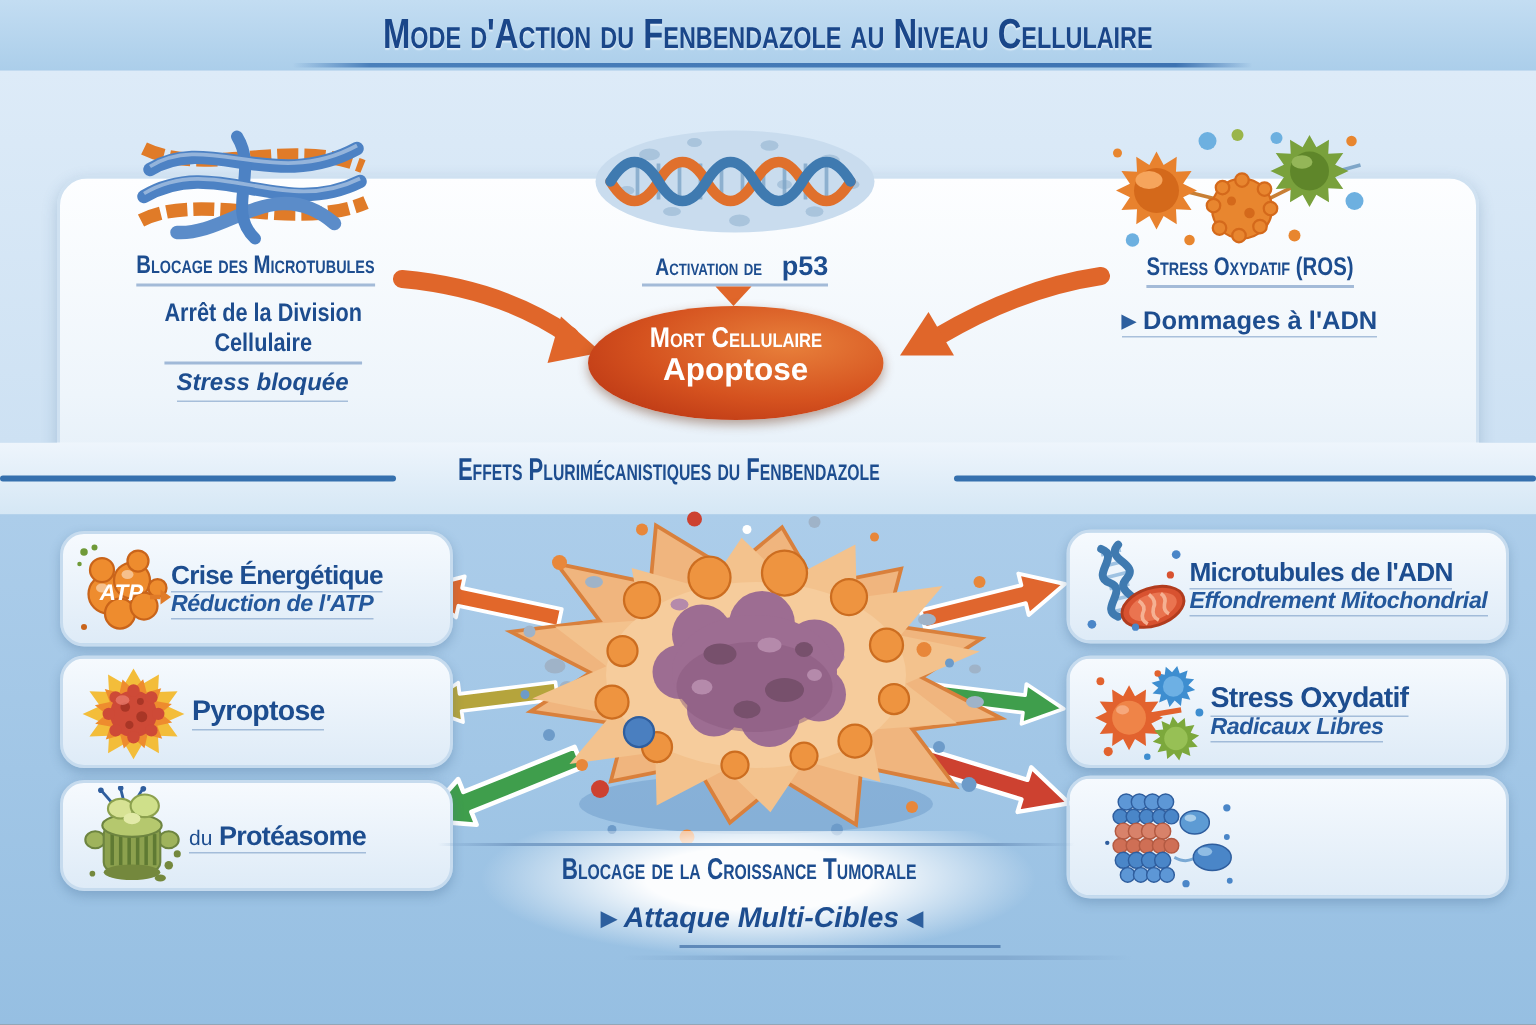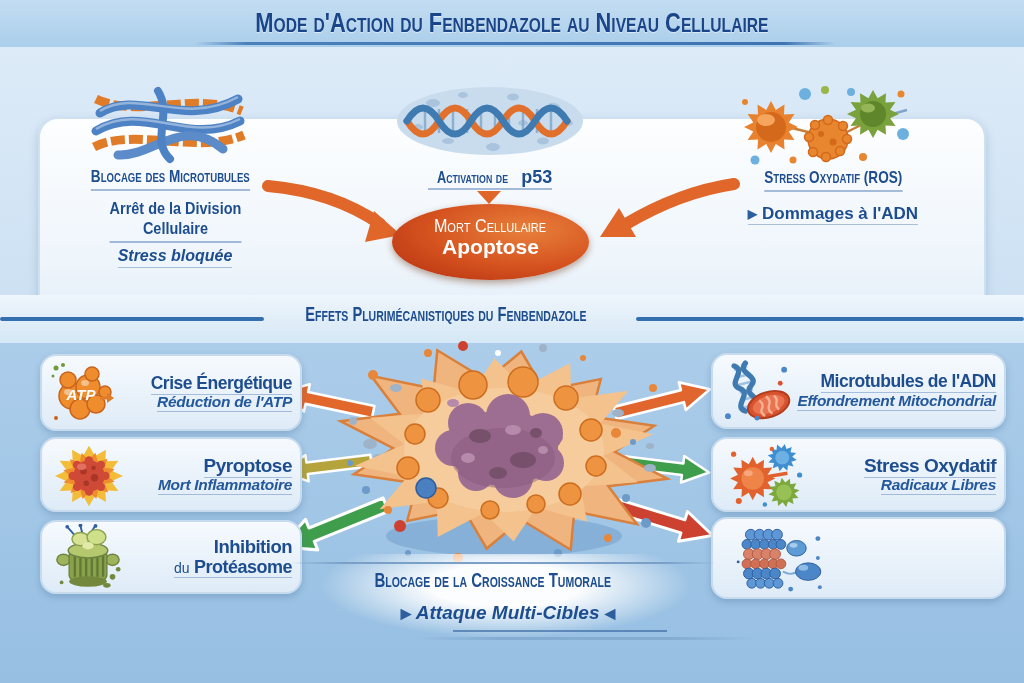--- a/index.html
+++ b/index.html
@@ -26,36 +26,36 @@
     background:linear-gradient(90deg,rgba(70,125,185,0),#4a80bb 8%,#3d73b2 92%,rgba(70,125,185,0));}
   
   .top-section{position:absolute;left:0;top:47px;width:1024px;height:248px;
     background:linear-gradient(180deg,#ddebf8,#cde1f3);}
   .top-panel{position:absolute;left:38px;top:70px;width:944px;height:206px;border-radius:20px;
     background:linear-gradient(180deg,#fdfeff,#eef5fb 70%,#e3eef8);
     border:2px solid #cfe1f1;box-shadow:0 4px 10px rgba(70,110,150,.28);}
   .oval{position:absolute;left:392px;top:204px;width:197px;height:76px;border-radius:50%;
     background:radial-gradient(ellipse at 68% 34%,#e8803b 0%,#d5521f 52%,#b22d10 100%);
     box-shadow:0 3px 7px rgba(110,55,25,.45);color:#fff;text-align:center;z-index:5;}
-  .oval .l1{margin-top:12px;font-size:19px;font-weight:normal;line-height:1;}
+  .oval .l1{margin-top:12px;font-size:19px;font-weight:bold;line-height:1;}
   .oval .l2{font-size:21px;font-weight:bold;line-height:1.15;}
   .tri-down{position:absolute;left:477px;top:191px;width:0;height:0;
     border-left:12px solid transparent;border-right:12px solid transparent;border-top:13px solid #e0662a;z-index:4;}
   .tri{color:#2d5f9e;font-size:.72em;vertical-align:8%;}
   
   .mid-band{position:absolute;left:0;top:295px;width:1024px;height:48px;
     background:linear-gradient(180deg,#eef5fc,#d5e7f5);}
   .mid-line{position:absolute;top:317px;height:4px;border-radius:2px;background:#3570ae;}
   
   .bottom-section{position:absolute;left:0;top:343px;width:1024px;height:340px;
     background:linear-gradient(180deg,#accdea,#96bfe2);}
   .fxbox{position:absolute;display:flex;align-items:center;border-radius:16px;
     background:linear-gradient(180deg,#f6fafe,#deebf7);border:2px solid #c6dbee;
     box-shadow:0 3px 7px rgba(70,110,150,.33);z-index:6;padding:0 8px;}
-  .fxbox .txt{flex:1;text-align:right;color:#1d4d8f;line-height:1.12;}
+  .fxbox .txt{flex:1;text-align:left;color:#1d4d8f;line-height:1.12;}
   .box-title{font-size:17.5px;font-weight:bold;letter-spacing:-.5px;}
   .box-sub{font-size:15.5px;font-weight:bold;font-style:italic;color:#24589c;letter-spacing:-.3px;}
   .fx-arrow{position:absolute;z-index:3;}
   .cell-wrap{position:absolute;left:308px;top:338px;width:392px;height:235px;z-index:4;}
   .banner-glow{position:absolute;left:278px;top:554px;width:455px;height:88px;z-index:5;
     background:radial-gradient(ellipse 55% 80% at 50% 36%,rgba(255,255,255,.97) 30%,rgba(255,255,255,0) 74%);}
   .banner-topline{position:absolute;left:292px;top:562px;width:424px;height:2px;z-index:6;
     background:linear-gradient(90deg,rgba(122,160,200,0),#7aa0c8 12%,#7aa0c8 88%,rgba(122,160,200,0));}
   .banner-title{position:absolute;left:233px;top:569px;width:520px;text-align:center;z-index:7;
     color:#1d4d8f;font-size:20px;font-weight:bold;}
@@ -352,21 +352,20 @@
           <circle cx="26" cy="25" r="4.5"></circle>
       </g>
       <circle cx="33" cy="32" r="3.5" fill="#a93626"></circle>
         <circle cx="45" cy="39" r="4" fill="#a93626"></circle>
       <circle cx="36" cy="45" r="3" fill="#a93626"></circle>
         <circle cx="44" cy="28" r="2.5" fill="#a93626"></circle>
       <ellipse cx="31" cy="27" rx="5" ry="3.5" fill="#e8796a" opacity=".8"></ellipse>
     </svg>
     <div class="txt">
       <div><span class="box-title u2" style="font-size:19px">Pyroptose</span></div>
-      <div><span class="box-sub u2">Mort Inflammatoire</span></div>
     </div>
   </div>
 
   <div class="fxbox" style="left:40px;top:520px;width:242px;height:70px">
     <svg width="76" height="66" viewBox="0 0 76 70">
       <g stroke="#2f5e9e" stroke-width="2">
         <line x1="24" y1="12" x2="17" y2="4"></line>
           <line x1="32" y1="10" x2="30" y2="2"></line>
           <line x1="40" y1="11" x2="45" y2="3"></line>
       </g>
@@ -388,21 +387,20 @@
       <ellipse cx="30" cy="16" rx="9" ry="7" fill="#d7e294" stroke="#8ca14e" stroke-width="1.5"></ellipse>
       <ellipse cx="47" cy="14" rx="10" ry="8" fill="#cfe08a" stroke="#8ca14e" stroke-width="1.5"></ellipse>
       <ellipse cx="38" cy="23" rx="6" ry="4" fill="#e2eaa8"></ellipse>
       <ellipse cx="38" cy="61" rx="20" ry="5.5" fill="#74883d"></ellipse>
       <circle cx="64" cy="56" r="3" fill="#74883d"></circle>
         <circle cx="70" cy="48" r="2.5" fill="#74883d"></circle>
       <ellipse cx="58" cy="65" rx="4" ry="2.5" fill="#74883d"></ellipse>
         <circle cx="10" cy="62" r="2" fill="#74883d"></circle>
     </svg>
     <div class="txt">
-      <div><span class="box-title" style="font-size:18.5px">Inhibition</span></div>
       <div><span class="u2"><span style="font-size:14px">du</span>
         <span class="box-title" style="font-size:18px">Protéasome</span></span></div>
     </div>
   </div>
 
   <div class="fxbox" style="left:711px;top:353px;width:275px;height:72px">
     <svg width="72" height="62" viewBox="0 0 72 64">
       <g transform="rotate(-14 24 28)">
         <g stroke="#9ec2e2" stroke-width="2.5">
           <line x1="17" y1="8" x2="31" y2="8"></line>

